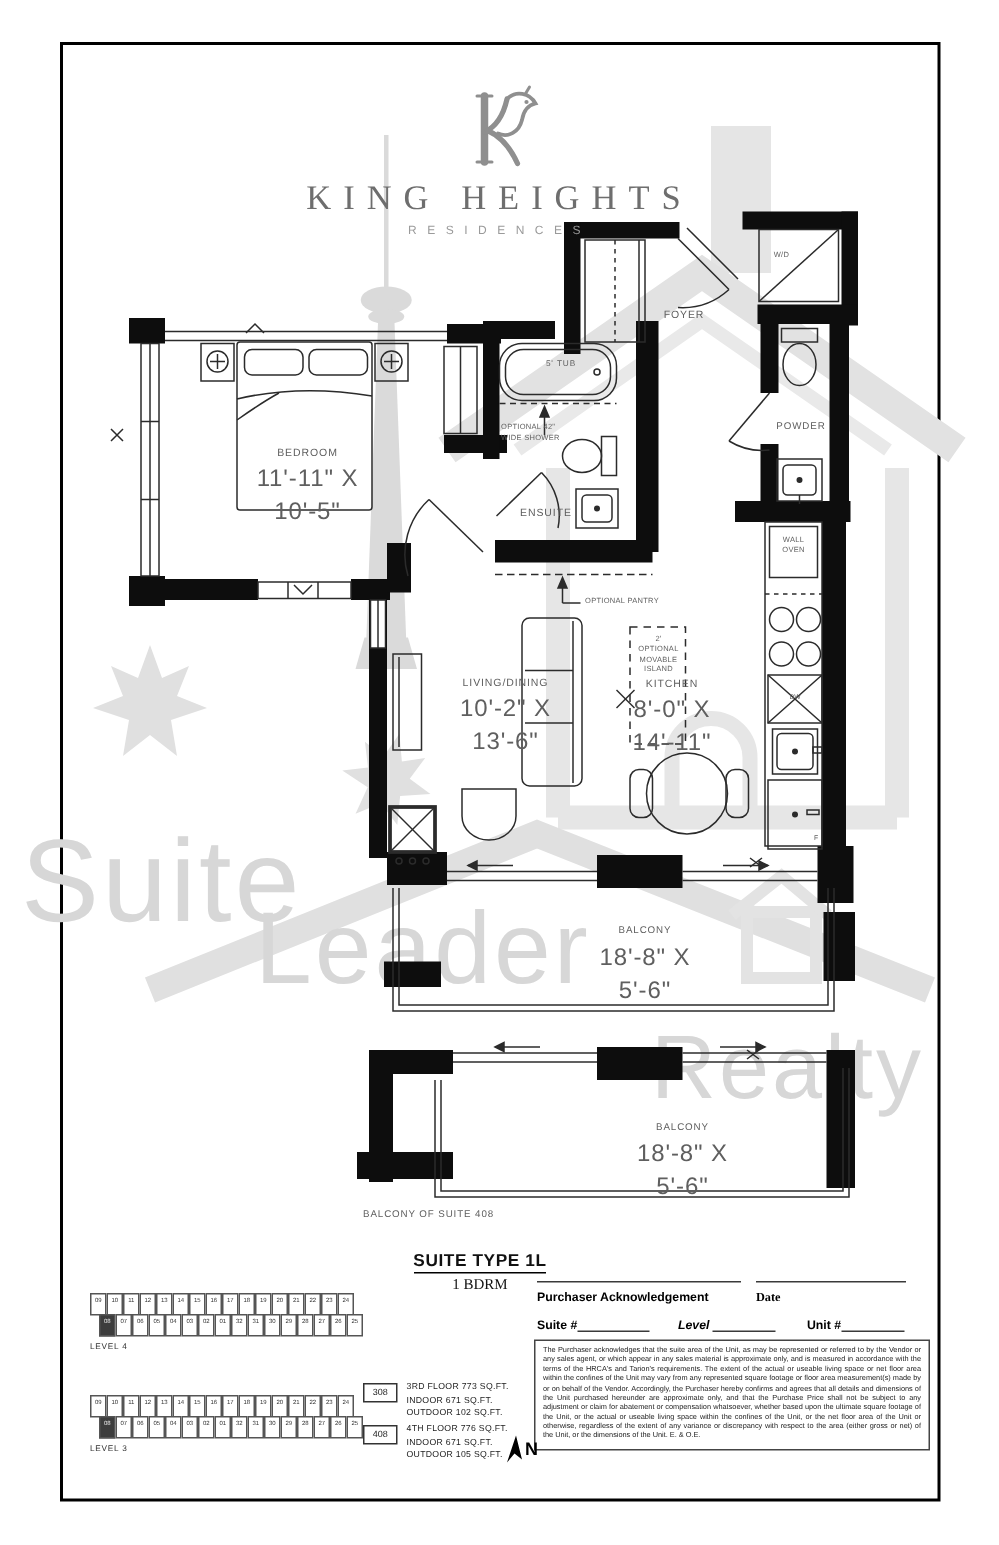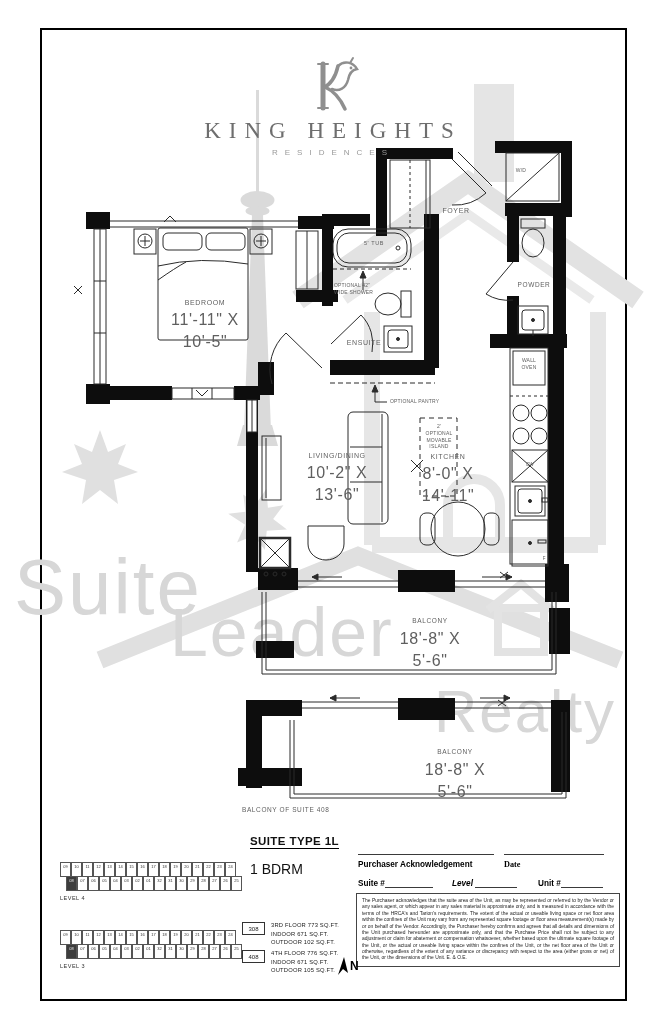--- a/index.html
+++ b/index.html
@@ -21,23 +21,23 @@
   #plan-svg{left:0;top:0;z-index:3;}
 
   
   .plab{position:absolute;z-index:4;color:#5f5f5f;text-align:center;letter-spacing:.6px;line-height:1.35;white-space:pre-line;}
   .s7{font-size:7px;} .s65{font-size:6.5px;} .s55{font-size:5.5px;}
   .s5{font-size:5px;letter-spacing:.2px;} .s45{font-size:4.5px;letter-spacing:0;}
   .left{text-align:left;}
 
   
   .ftr{z-index:5;color:#111;}
-  #suite-type{left:250px;top:831px;width:140px;}
+  #suite-type{left:250px;top:831px;width:140px;text-align:center;}
   #suite-type .st{font-size:11.5px;font-weight:bold;letter-spacing:.4px;border-bottom:1.6px solid #000;display:inline-block;padding-bottom:1px;}
-  #suite-type .sd{font-size:14px;margin-top:12px;}
+  #suite-type .sd{font-size:10px;margin-top:2px;font-family:Liberation Serif, serif;}
   .sigline{position:absolute;height:0;border-top:1px solid #3a3a3a;z-index:5;}
   .ack-label{position:absolute;font-size:8.2px;font-weight:600;z-index:5;}
   .blankline{display:inline-block;border-bottom:1px solid #3a3a3a;height:8px;vertical-align:bottom;}
   #legal-box{left:356px;top:893px;width:252px;border:1px solid #444;padding:4px 5px;font-size:4.9px;line-height:1.3;text-align:justify;color:#1c1c1c;background:#fff;}
   .stat{position:absolute;z-index:5;}
   .stat-code{position:absolute;left:0;top:1px;width:21px;height:11px;border:1px solid #333;font-size:6px;display:flex;align-items:center;justify-content:center;color:#222;}
   .stat-lines{position:absolute;left:29px;top:0;font-size:5.8px;line-height:8.6px;color:#222;letter-spacing:.2px;}
   #north{left:336px;top:956px;width:34px;display:flex;align-items:center;gap:1px;}
   #north .n{font-size:12px;font-weight:800;color:#000;}
   .keyplan{position:absolute;z-index:5;}

